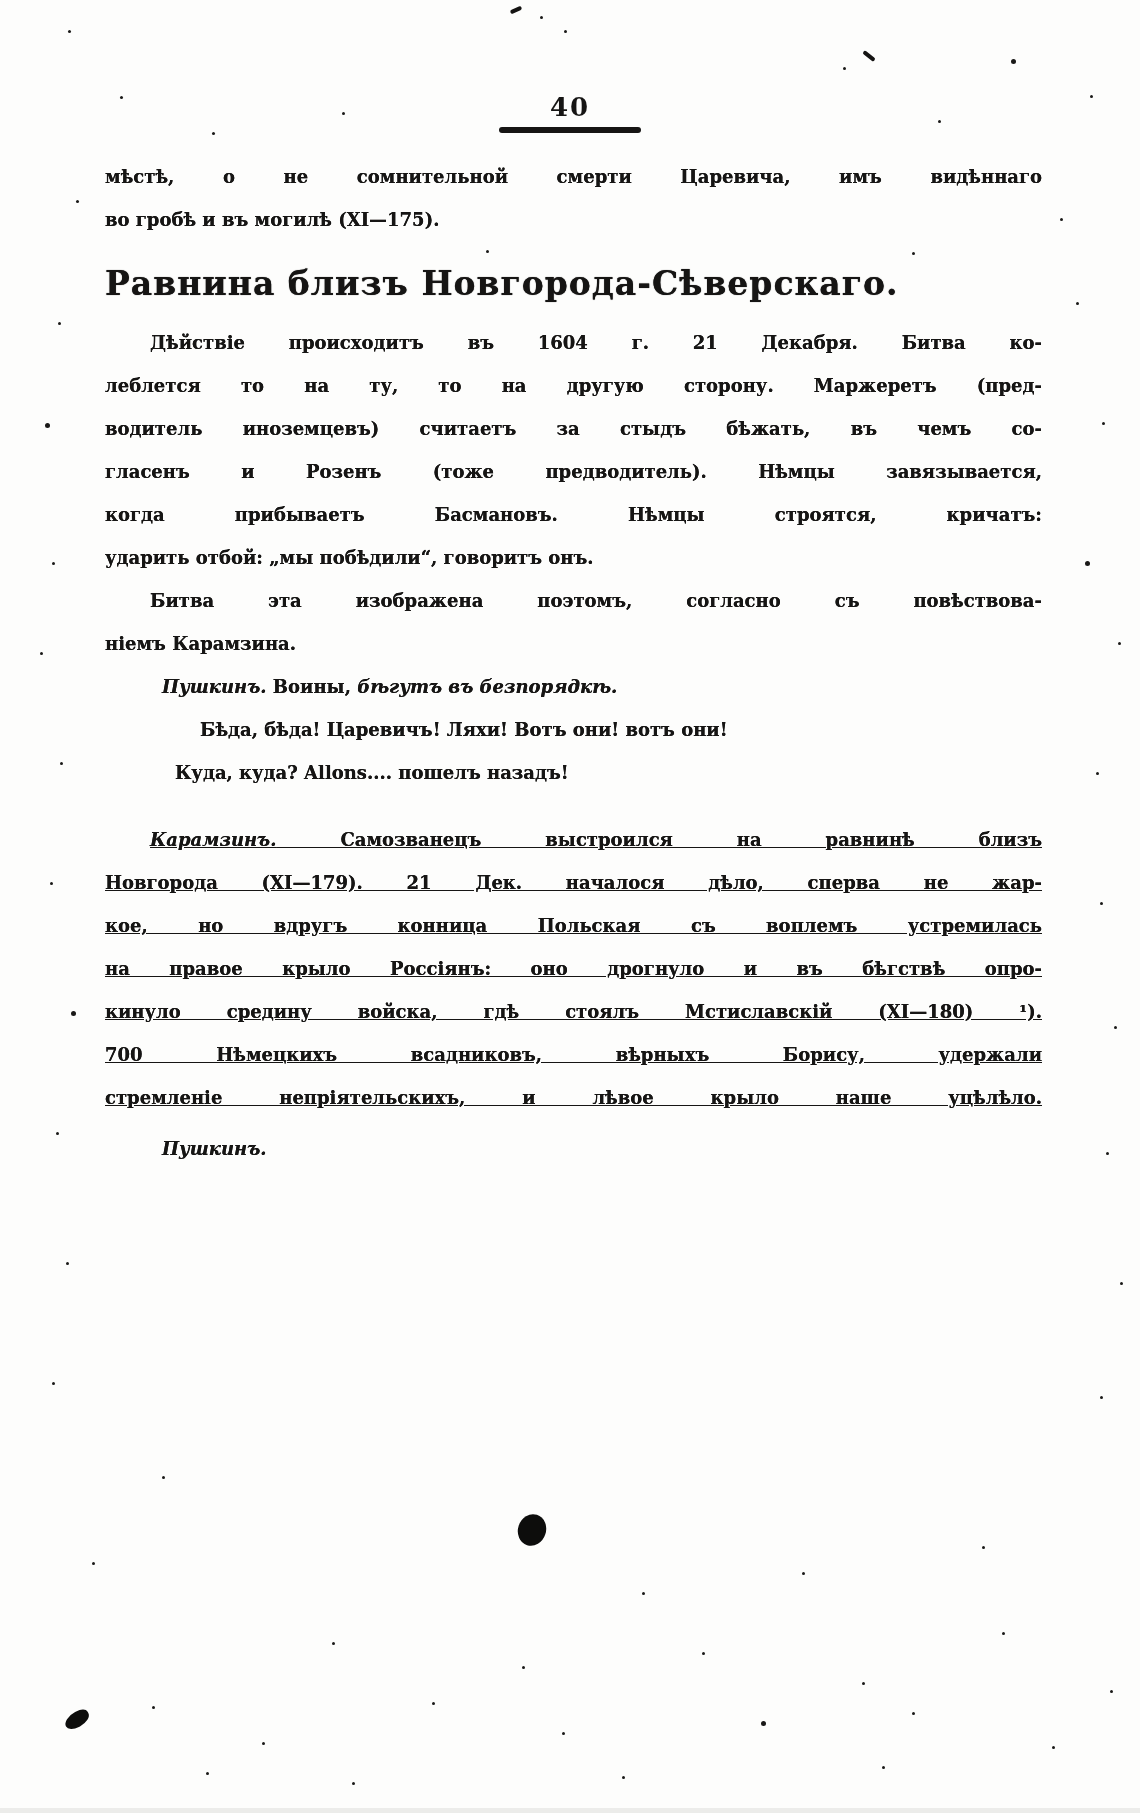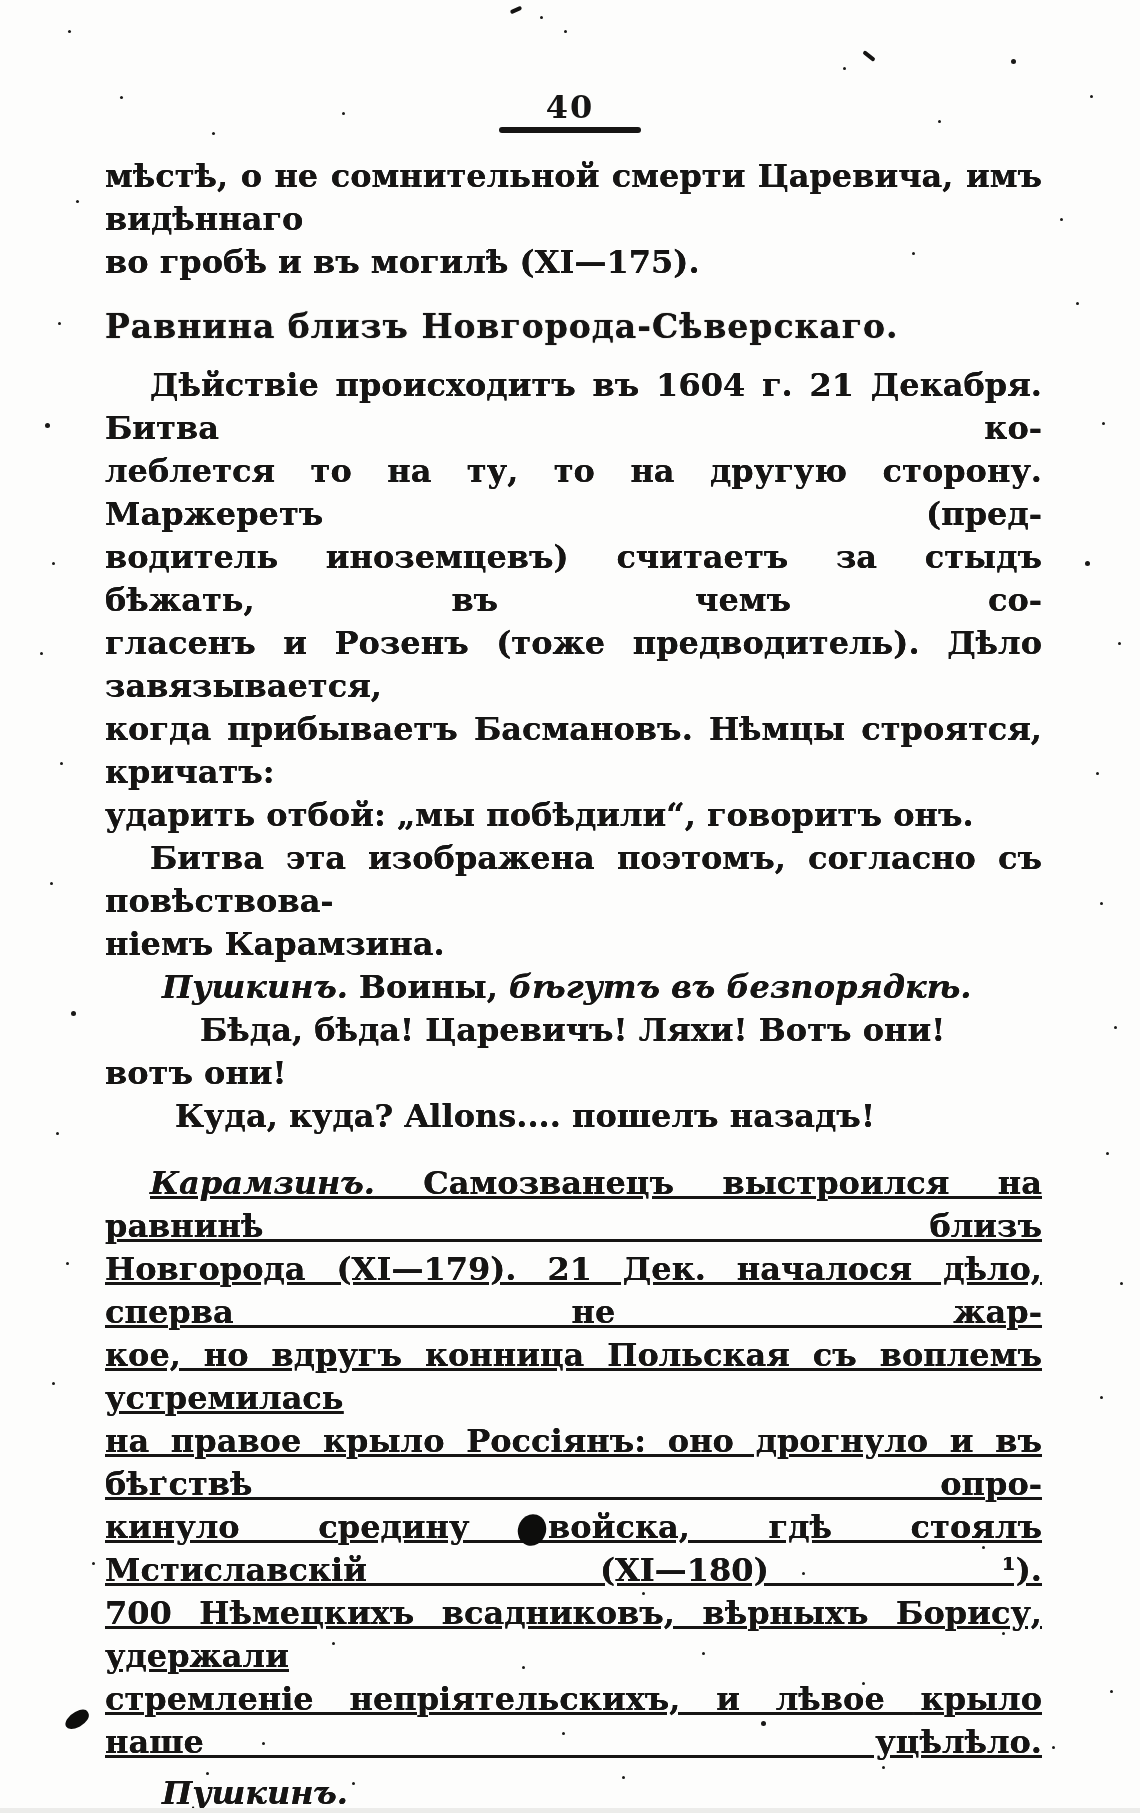--- a/index.html
+++ b/index.html
@@ -7,24 +7,24 @@
     position:relative;
     width:1140px;height:1813px;
     background:#fdfdfc;
     overflow:hidden;
     color:#161514;
     font-family:"DejaVu Serif", serif;
   }
   .content{margin:0 98px 0 105px;}
   
   .folio-block{padding-top:92px;text-align:center;}
-  .folio-num{font-size:32px;font-weight:bold;letter-spacing:2px;line-height:30px;}
+  .folio-num{font-size:26px;font-weight:bold;letter-spacing:2px;line-height:30px;}
   .folio-rule{width:142px;height:6px;background:#161514;margin:5px auto 0;border-radius:3px;}
   
-  .ln{font-size:32px;line-height:43px;font-weight:bold;text-shadow:0 0 .6px currentColor;}
+  .ln{font-size:18px;line-height:43px;font-weight:bold;text-shadow:0 0 .6px currentColor;}
   .j{text-align:justify;text-align-last:justify;}
   .it{font-style:italic;}
   .ind45{text-indent:45px;}
   .ind57{text-indent:57px;}
   .ind70{text-indent:70px;}
   .ind95{text-indent:95px;}
   .blk-intro{margin-top:22px;}
   .scene-title{margin-top:22px;text-align:left;font-size:33px;line-height:42px;font-weight:bold;letter-spacing:1px;text-shadow:0 0 .8px currentColor;}
   .blk-scene{margin-top:16px;}
   .speaker-head{margin:8px 0 6px;text-align:center;font-variant:small-caps;font-weight:bold;font-size:27px;line-height:36px;letter-spacing:5px;text-shadow:0 0 .7px currentColor;}
@@ -75,21 +75,21 @@
       <div class="ln j">мѣстѣ, о не сомнительной смерти Царевича, имъ видѣннаго</div>
       <div class="ln">во гробѣ и въ могилѣ (XI—175).</div>
     </div>
 
     <div class="scene-title">Равнина близъ Новгорода-Сѣверскаго.</div>
 
     <div class="blk-scene">
       <div class="ln j ind45">Дѣйствіе происходитъ въ 1604 г. 21 Декабря. Битва ко-</div>
       <div class="ln j">леблется то на ту, то на другую сторону. Маржеретъ (пред-</div>
       <div class="ln j">водитель иноземцевъ) считаетъ за стыдъ бѣжать, въ чемъ со-</div>
-      <div class="ln j">гласенъ и Розенъ (тоже предводитель). Дѣло завязывается,</div>
+      <div class="ln j">гласенъ и Розенъ (тоже предводитель). Нѣмцы завязывается,</div>
       <div class="ln j">когда прибываетъ Басмановъ. Нѣмцы строятся, кричатъ:</div>
       <div class="ln">ударить отбой: „мы побѣдили“, говоритъ онъ.</div>
     </div>
 
     <div>
       <div class="ln j ind45">Битва эта изображена поэтомъ, согласно съ повѣствова-</div>
       <div class="ln">ніемъ Карамзина.</div>
     </div>
 
     <div class="ln ind57"><span class="it">Пушкинъ.</span><span> Воины, </span><span class="it">бѣгутъ въ безпорядкѣ.</span></div>

